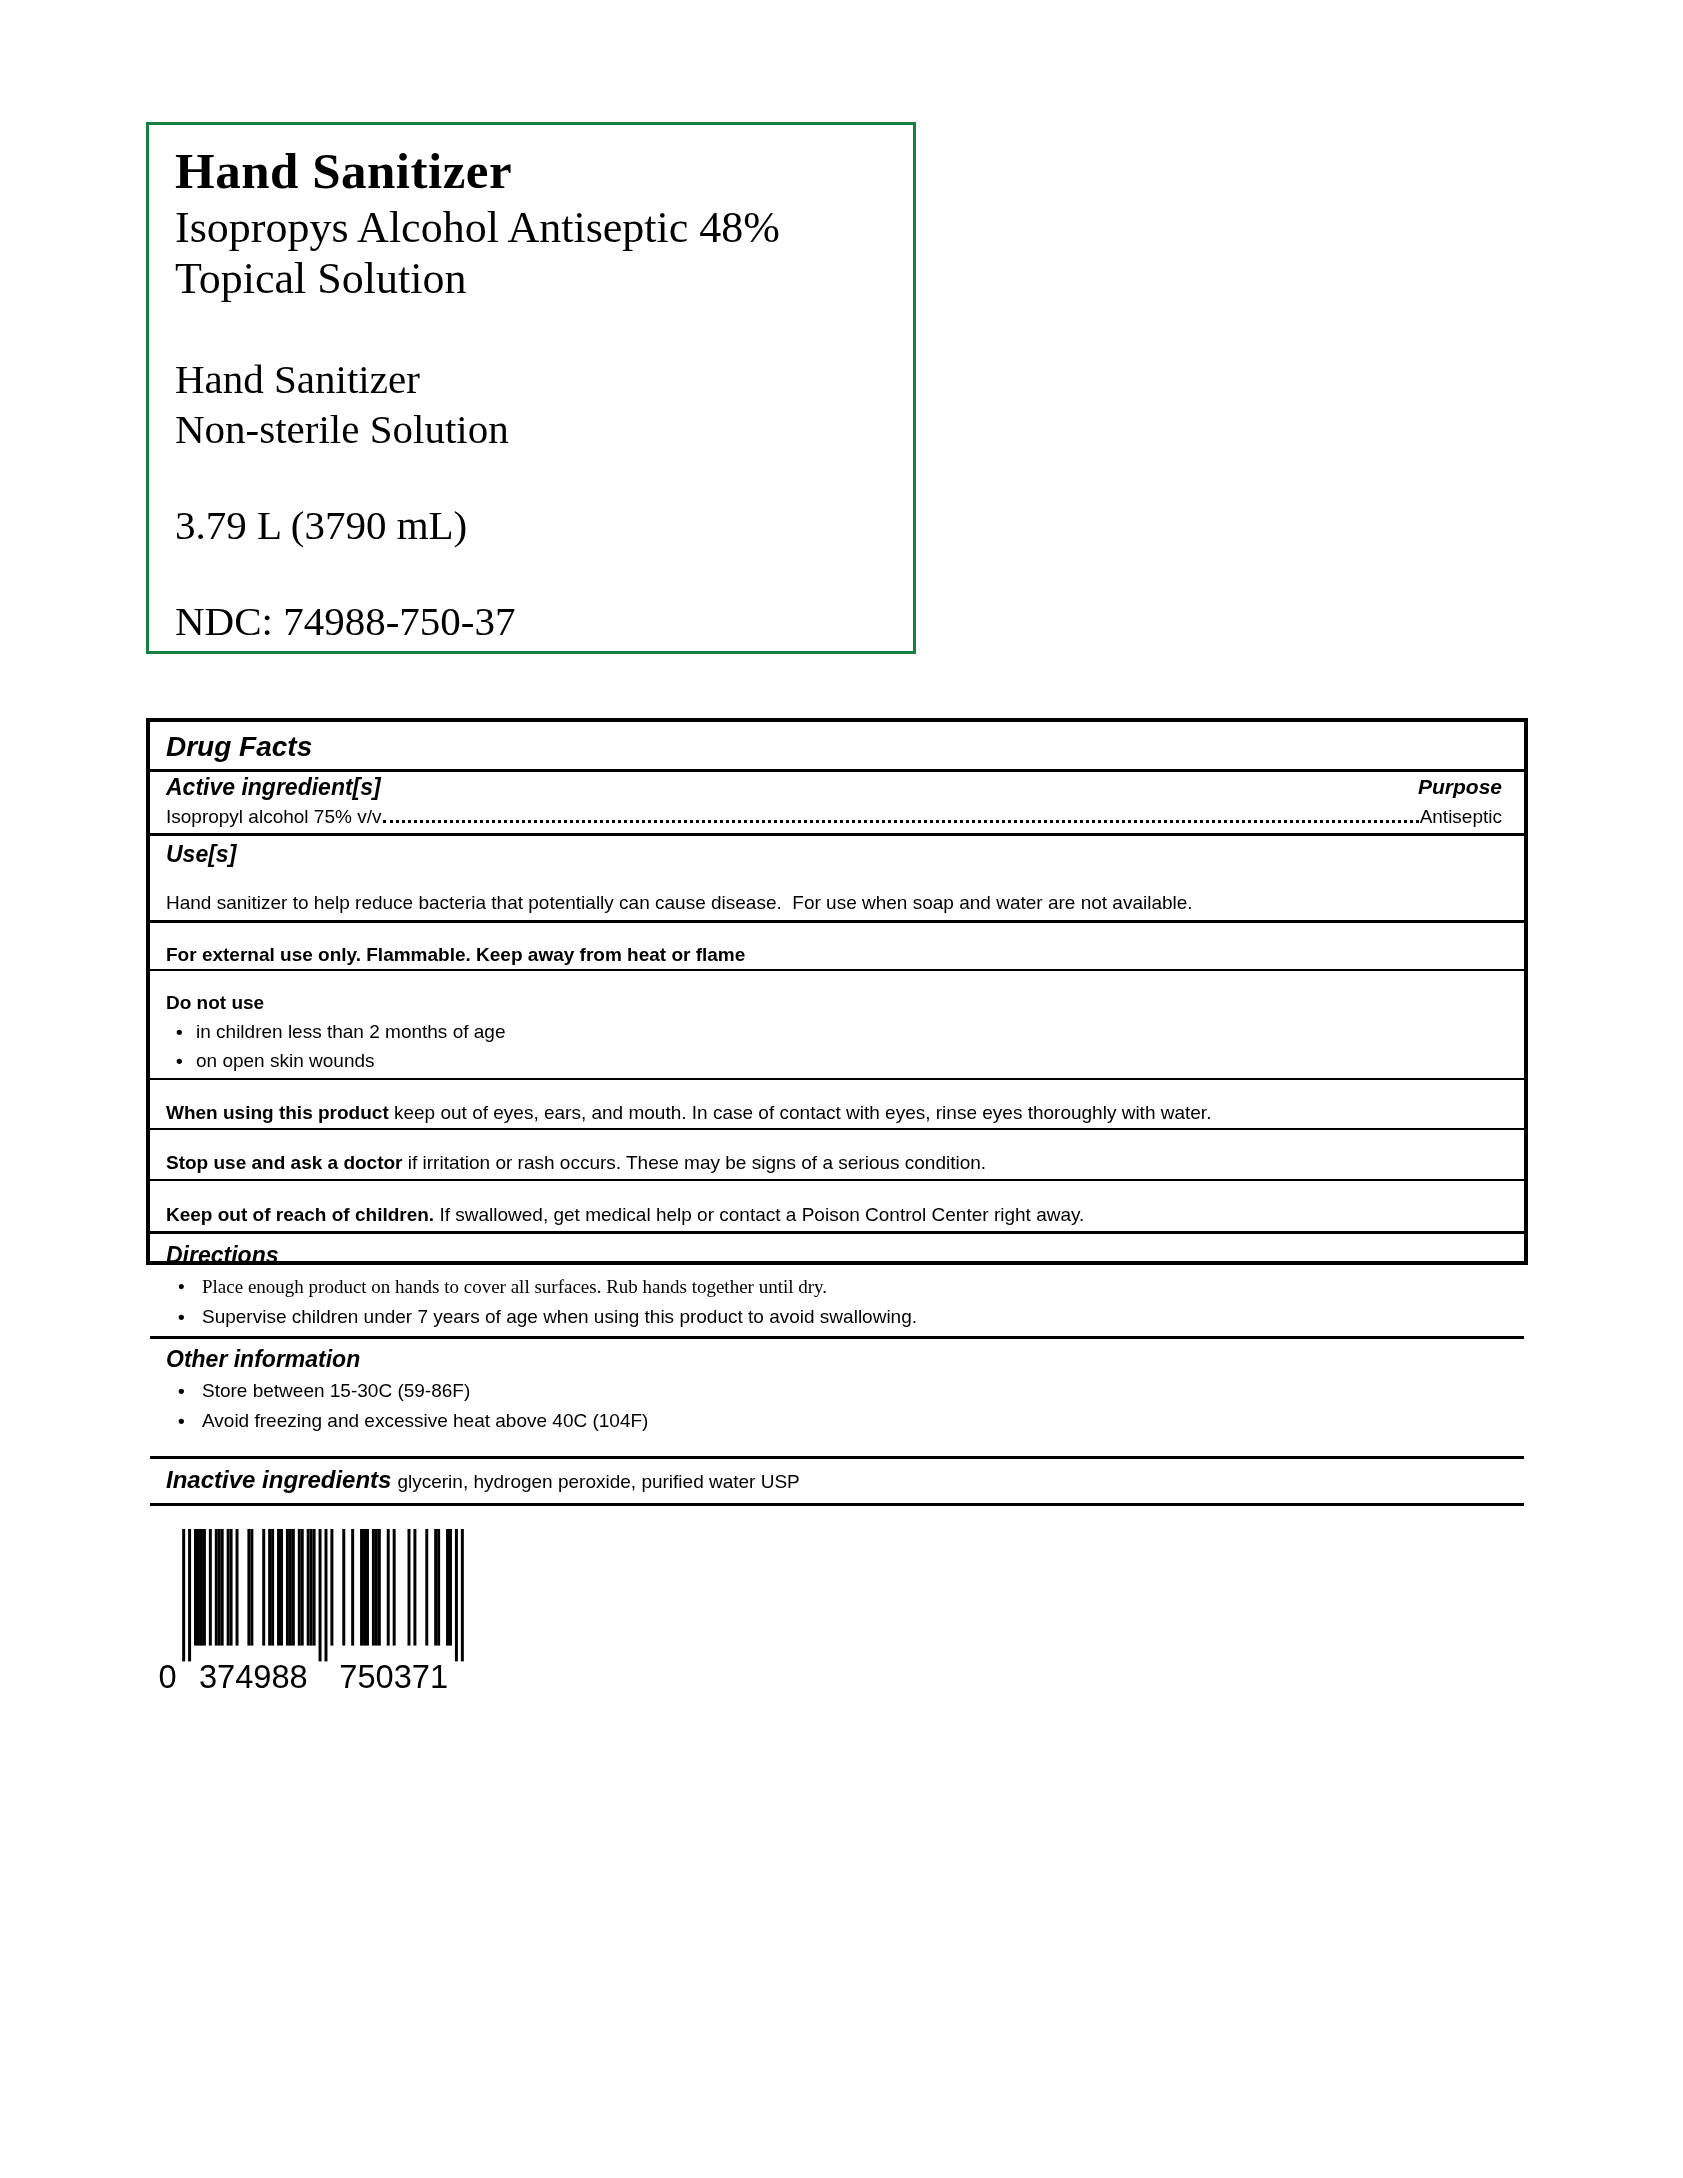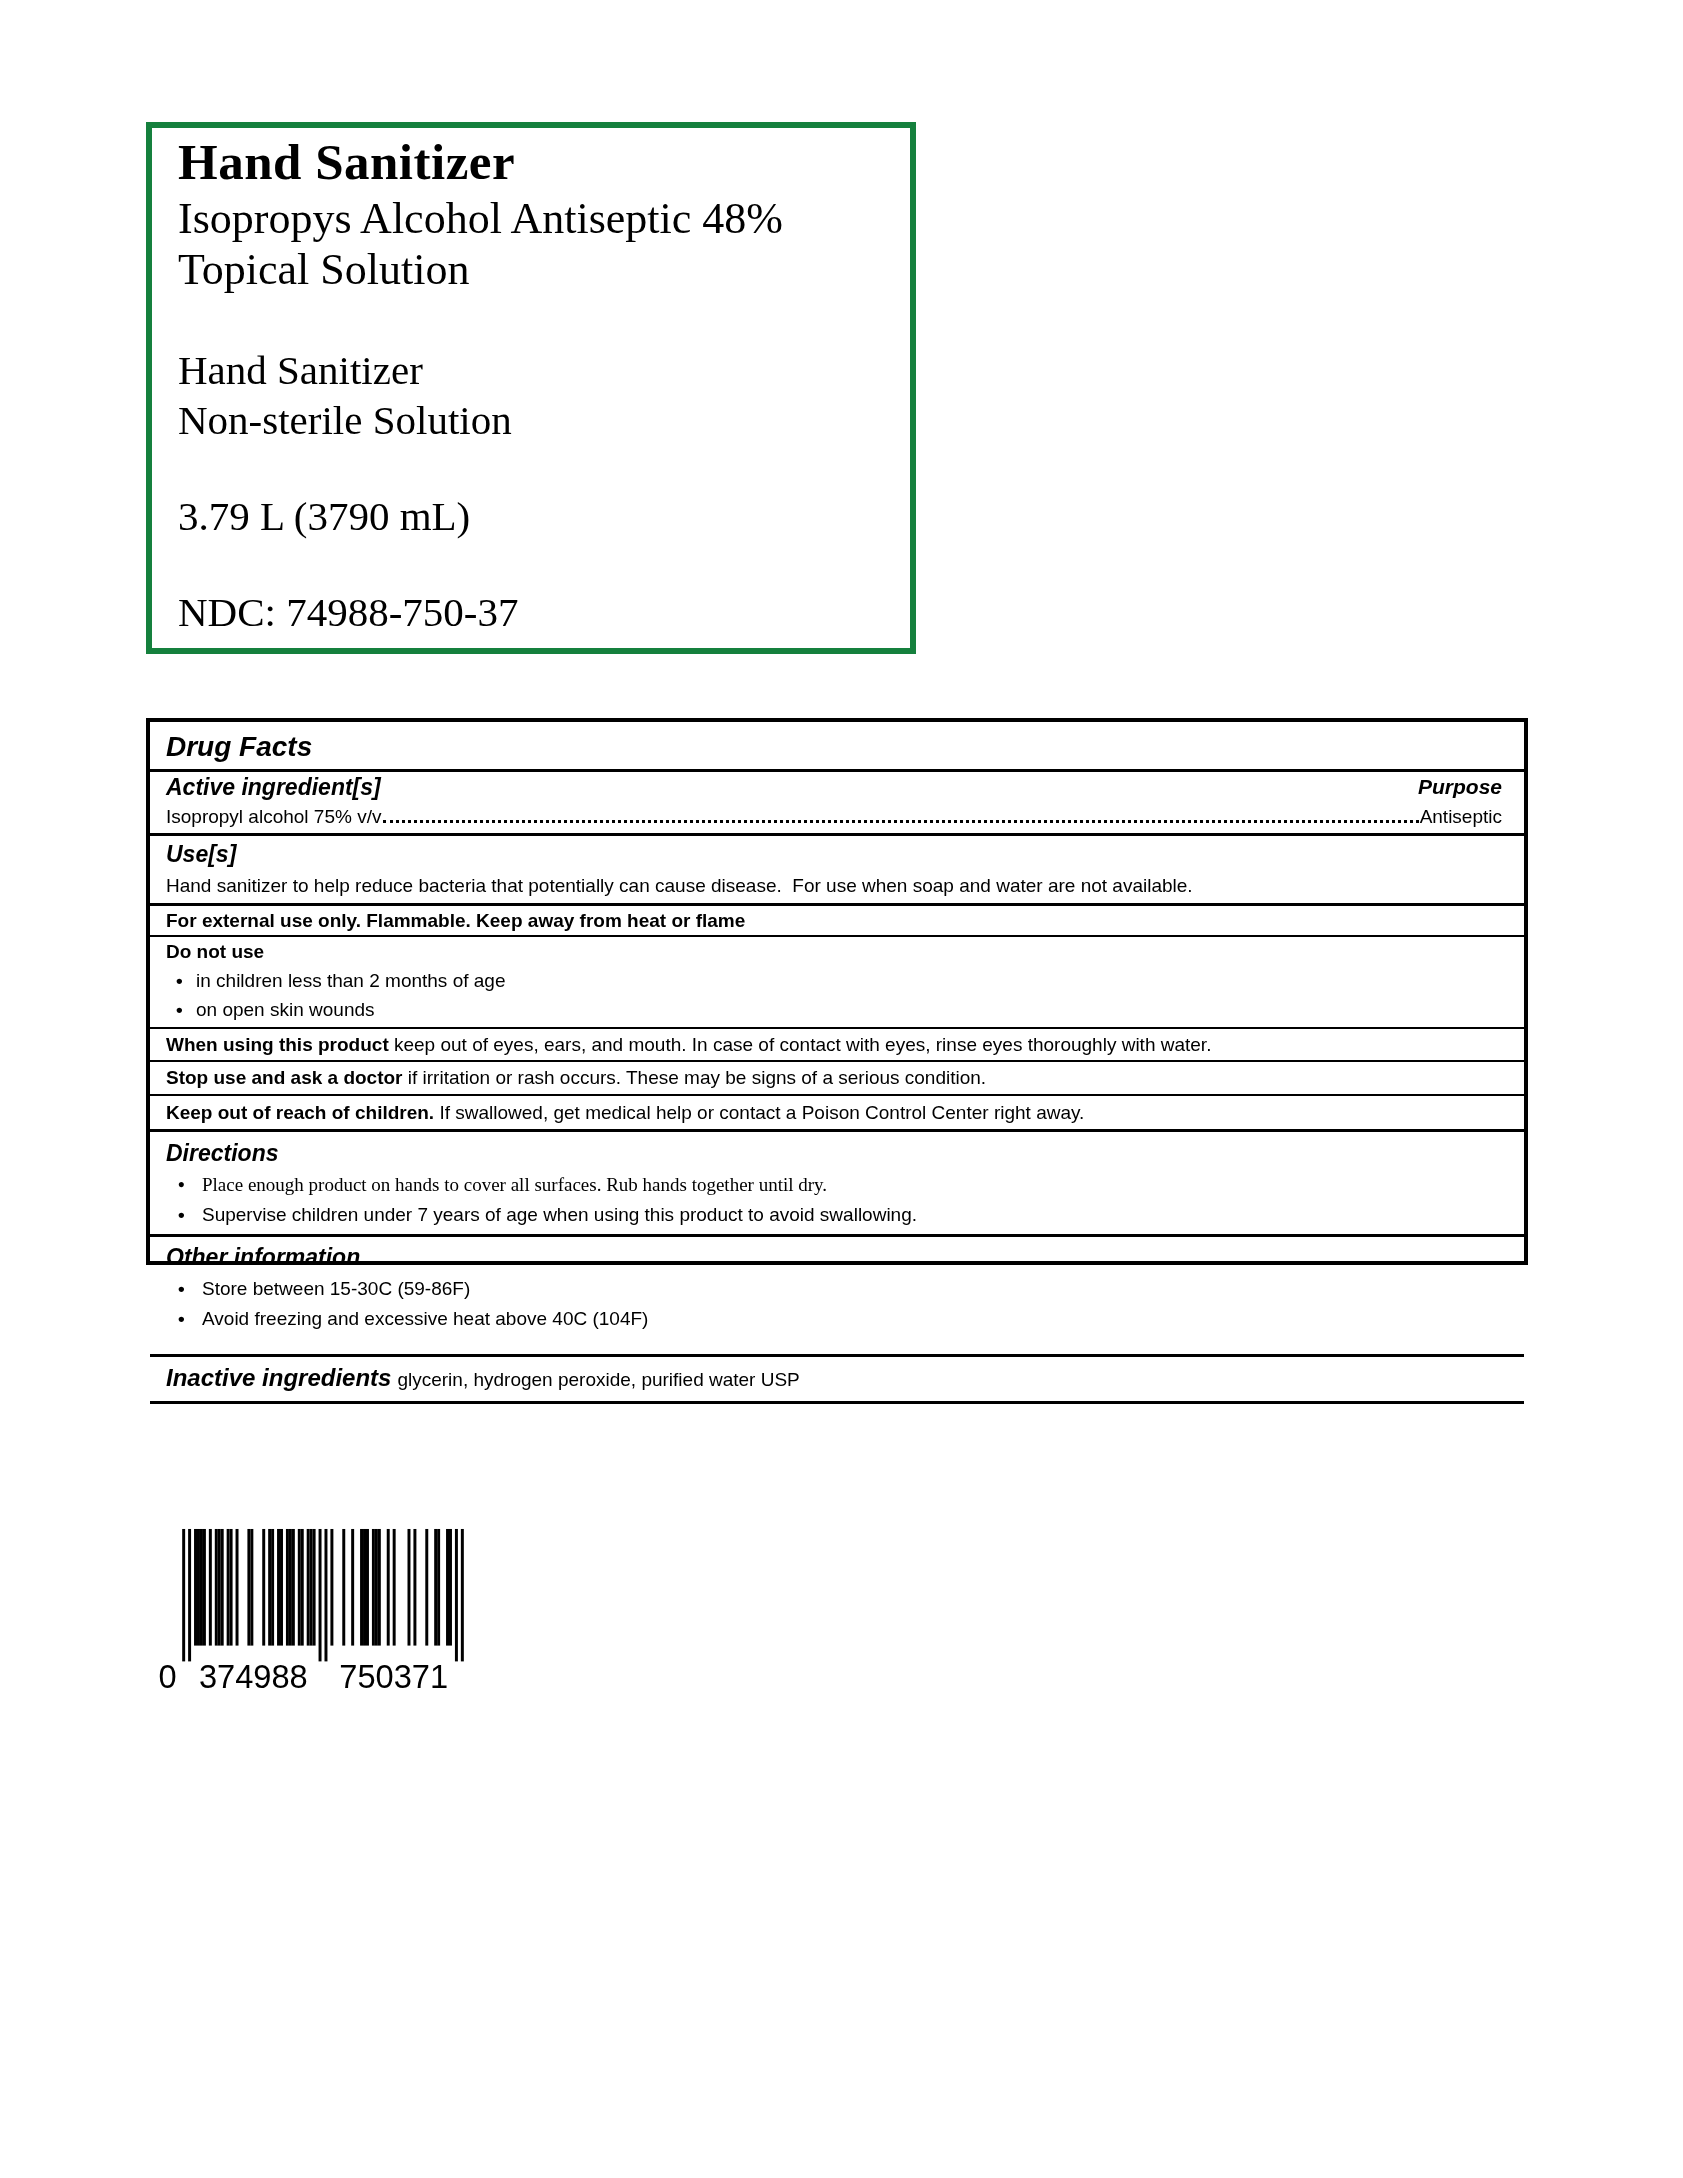--- a/index.html
+++ b/index.html
@@ -12,22 +12,22 @@
     color: #000;
     font-family: "Liberation Sans", sans-serif;
     overflow: hidden;
   }
 
   
   .product-box {
     position: absolute;
     left: 146px; top: 122px;
     width: 770px; height: 532px;
-    border: 6px solid #15803d;
-    padding: 4px 26px;
+    border: 3px solid #15803d;
+    padding: 16px 26px;
     font-family: "Liberation Serif", serif;
   }
   .pb-title   { font-size: 51px; font-weight: 700; line-height: 61px; letter-spacing: 0.5px; }
   .pb-sub     { font-size: 44px; line-height: 51px; }
   .pb-line    { font-size: 41px; line-height: 50px; }
   .gap-a { height: 50px; }
   .gap-b { height: 46px; }
 
   
   .drugfacts-box {
@@ -60,21 +60,21 @@
     flex: 1;
     border-bottom: 3px dotted #000;
     margin: 0 1px 6px 2px;
     min-width: 20px;
   }
 
   .df-section-heading {
     font-size: 23px; font-weight: 700; font-style: italic;
     line-height: 33px; padding-top: 2px;
   }
-  .df-body { font-size: 19px; line-height: 29px; }
+  .df-body { font-size: 19px; line-height: 29px; margin-top: 17px; }
   .df-body b { font-weight: 700; }
   .pre { white-space: pre-wrap; }
 
   ul.df-list { list-style: none; }
   ul.df-list li {
     font-size: 19px; line-height: 29px;
     padding-left: 30px; position: relative;
   }
   ul.df-list li::before {
     content: "\2022";

